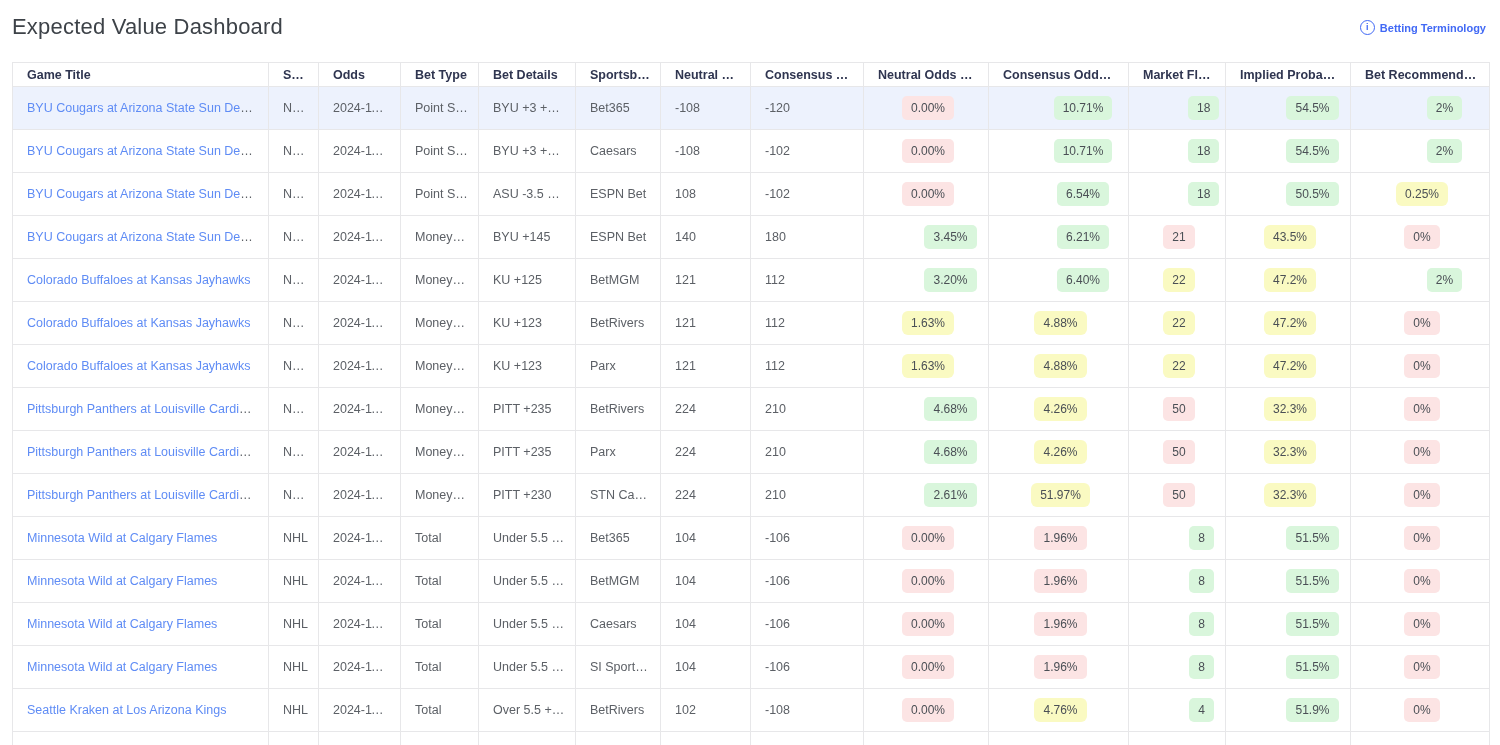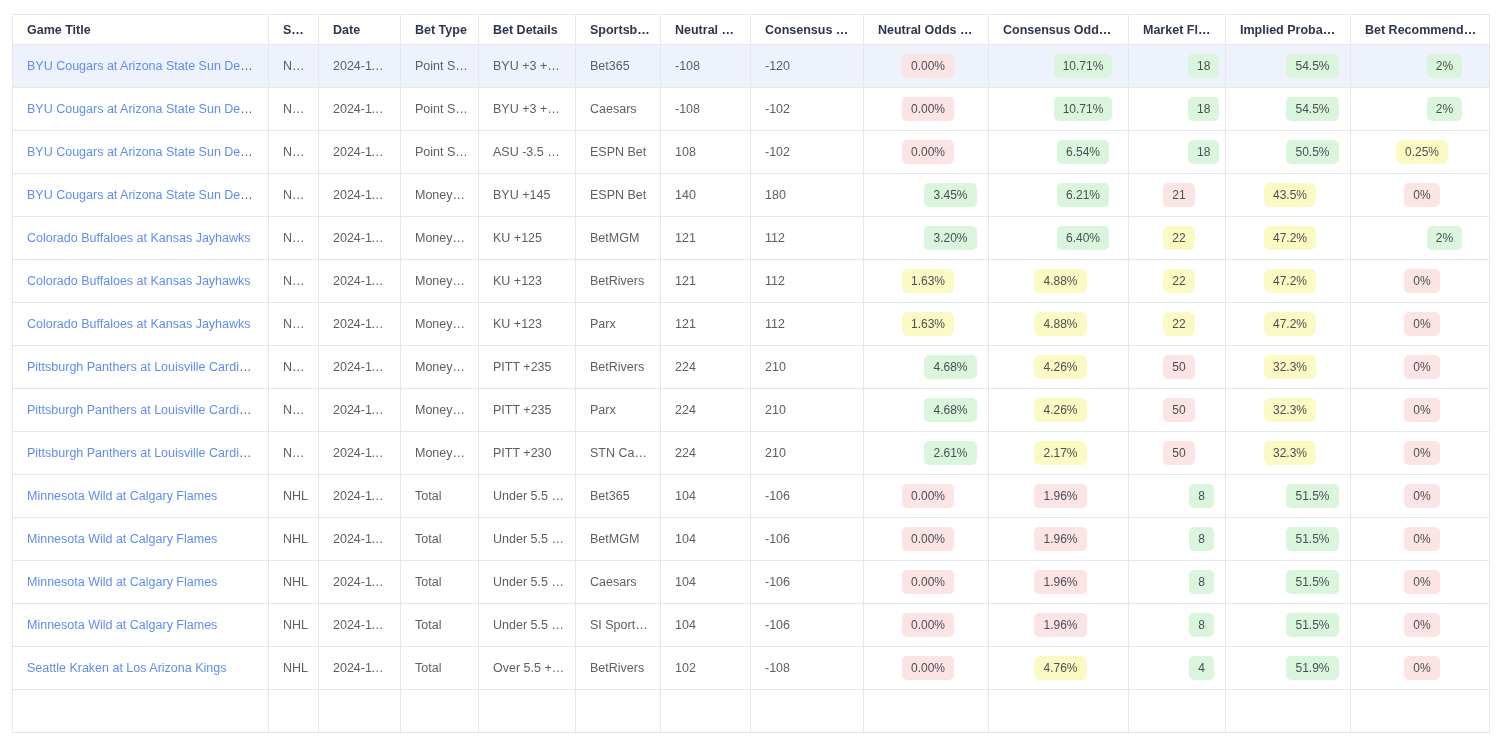--- a/index.html
+++ b/index.html
@@ -25,21 +25,21 @@
     font-size:9px;font-style:normal;font-weight:700;color:var(--link-strong);line-height:1;
   }
   table.ev-table{
     margin:14px 11px 0 12px;border-collapse:collapse;table-layout:fixed;
     width:1477px;background:#fff;
   }
   table.ev-table th, table.ev-table td{
     border:1px solid #e7e7e9;overflow:hidden;white-space:nowrap;text-overflow:ellipsis;
   }
   thead th{
-    height:30px;padding:0 10px 0 14px;font-size:12.5px;font-weight:700;color:#2f3550;
+    height:24px;padding:0 10px 0 14px;font-size:12.5px;font-weight:700;color:#2f3550;
     background:#ffffff;text-align:left;box-sizing:border-box;
   }
   tbody td{
     height:43px;padding:0 10px 0 14px;font-size:12.5px;color:#5c6066;
     box-sizing:border-box;background:#fff;
   }
   tbody tr.hl td{background:var(--row-highlight);}
   .al-center{text-align:center !important;}
   .al-left{text-align:left;}
   td a.game-link{color:var(--link);text-decoration:none;cursor:pointer;}
@@ -48,20 +48,27 @@
     line-height:1;box-sizing:border-box;
   }
   .b-green{background:var(--green);margin-left:45px;}
   .b-yellow{background:var(--yellow);border-radius:6px;}
   .b-pink{background:var(--pink);}
 </style>
 </head>
 <body>
 
 <div class="page">
+  <div class="topbar">
+    <h1 class="page-title">Expected Value Dashboard</h1>
+    <a class="term-link">
+      <span class="info-icon">i</span>
+      <span>Betting Terminology</span>
+    </a>
+  </div>
 
   <table class="ev-table">
     <colgroup>
       <col style="width:256px">
         <col style="width:50px">
         <col style="width:82px">
         <col style="width:78px">
       <col style="width:97px">
         <col style="width:85px">
         <col style="width:90px">
@@ -69,21 +76,21 @@
       <col style="width:125px">
         <col style="width:140px">
         <col style="width:97px">
         <col style="width:125px">
       <col style="width:139px">
     </colgroup>
     <thead>
       <tr>
           <th class="al-left">Game Title</th>
           <th class="al-left">Sport</th>
-          <th class="al-left">Date</th>
+          <th class="al-left">Odds</th>
           <th class="al-left">Bet Type</th>
           <th class="al-left">Bet Details</th>
           <th class="al-left">Sportsbook</th>
           <th class="al-left">Neutral Odds</th>
           <th class="al-left">Consensus Odds</th>
           <th class="al-center">Neutral Odds EV%</th>
           <th class="al-center">Consensus Odds EV%</th>
           <th class="al-center">Market Flames</th>
           <th class="al-center">Implied Probability</th>
           <th class="al-center">Bet Recommendation</th>
@@ -228,21 +235,21 @@
         <tr>
           <td class="al-left"><a class="game-link">Pittsburgh Panthers at Louisville Cardinals</a></td>
           <td class="al-left">NCAAF</td>
           <td class="al-left">2024-11-23</td>
           <td class="al-left">Money Line</td>
           <td class="al-left">PITT +230</td>
           <td class="al-left">STN Caesars</td>
           <td class="al-left">224</td>
           <td class="al-left">210</td>
           <td class="al-center"><span class="badge b-green">2.61%</span></td>
-          <td class="al-center"><span class="badge b-yellow">2.17%</span></td>
+          <td class="al-center"><span class="badge b-yellow">51.97%</span></td>
           <td class="al-center"><span class="badge b-pink">50</span></td>
           <td class="al-center"><span class="badge b-yellow">32.3%</span></td>
           <td class="al-center"><span class="badge b-pink">0%</span></td>
         </tr>
         <tr>
           <td class="al-left"><a class="game-link">Minnesota Wild at Calgary Flames</a></td>
           <td class="al-left">NHL</td>
           <td class="al-left">2024-11-23</td>
           <td class="al-left">Total</td>
           <td class="al-left">Under 5.5 +100</td>

